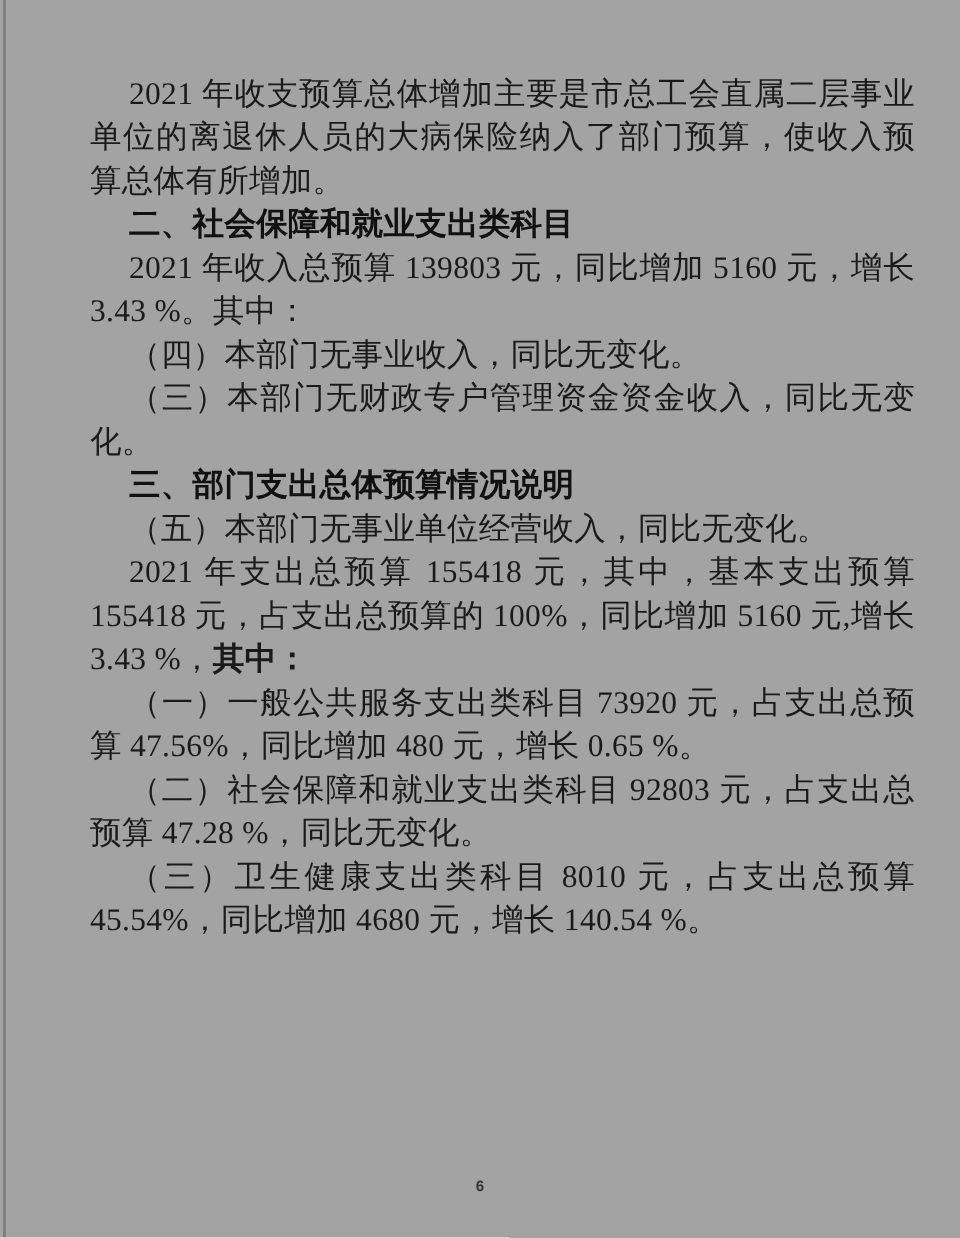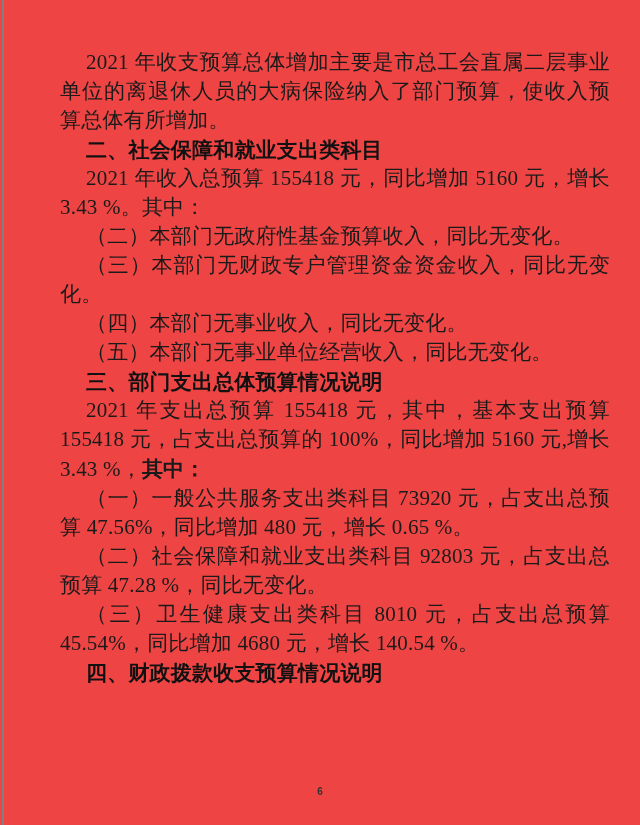--- a/index.html
+++ b/index.html
@@ -4,21 +4,21 @@
 <style>
   html, body {
     margin: 0;
     padding: 0;
     background: #ffffff;
   }
   .page {
     position: relative;
     width: 640px;
     height: 825px;
-    background: #ef4444;
+    background: #a3a3a3;
     overflow: hidden;
     font-family: "Liberation Serif", serif;
     color: #1a1a1a;
   }
   .edge-line {
     position: absolute;
     left: 2px;
     top: 0;
     width: 2px;
     height: 825px;
@@ -67,38 +67,36 @@
 <body>
 
 <div class="page">
   <div class="edge-line"></div>
 
   <div class="content">
     <p class="indent">2021 年收支预算总体增加主要是市总工会直属二层事业单位的离退休人员的大病保险纳入了部门预算，使收入预算总体有所增加。</p>
 
     <p class="indent heading">二、社会保障和就业支出类科目</p>
 
-    <p class="indent">2021 年收入总预算 155418 元，同比增加 5160 元，增长 3.43 %。其中：</p>
+    <p class="indent">2021 年收入总预算 139803 元，同比增加 5160 元，增长 3.43 %。其中：</p>
 
 
-    <p class="indent">（二）本部门无政府性基金预算收入，同比无变化。</p>
+
+    <p class="indent">（四）本部门无事业收入，同比无变化。</p>
 
     <p class="indent">（三）本部门无财政专户管理资金资金收入，同比无变化。</p>
 
-    <p class="indent">（四）本部门无事业收入，同比无变化。</p>
+    <p class="indent heading">三、部门支出总体预算情况说明</p>
 
     <p class="indent">（五）本部门无事业单位经营收入，同比无变化。</p>
-
-    <p class="indent heading">三、部门支出总体预算情况说明</p>
 
     <p class="indent"><span>2021 年支出总预算 155418 元，其中，基本支出预算 155418 元，占支出总预算的 100%，同比增加 5160 元,增长 3.43 %，</span><span class="bold-tail">其中：</span></p>
 
     <p class="indent">（一）一般公共服务支出类科目 73920 元，占支出总预算 47.56%，同比增加 480 元，增长 0.65 %。</p>
 
     <p class="indent">（二）社会保障和就业支出类科目 92803 元，占支出总预算 47.28 %，同比无变化。</p>
 
     <p class="indent">（三）卫生健康支出类科目 8010 元，占支出总预算 45.54%，同比增加 4680 元，增长 140.54 %。</p>
 
-    <p class="indent heading">四、财政拨款收支预算情况说明</p>
   </div>
 
   <div class="page-footer">6</div>
 </div>
 
 </body></html>

